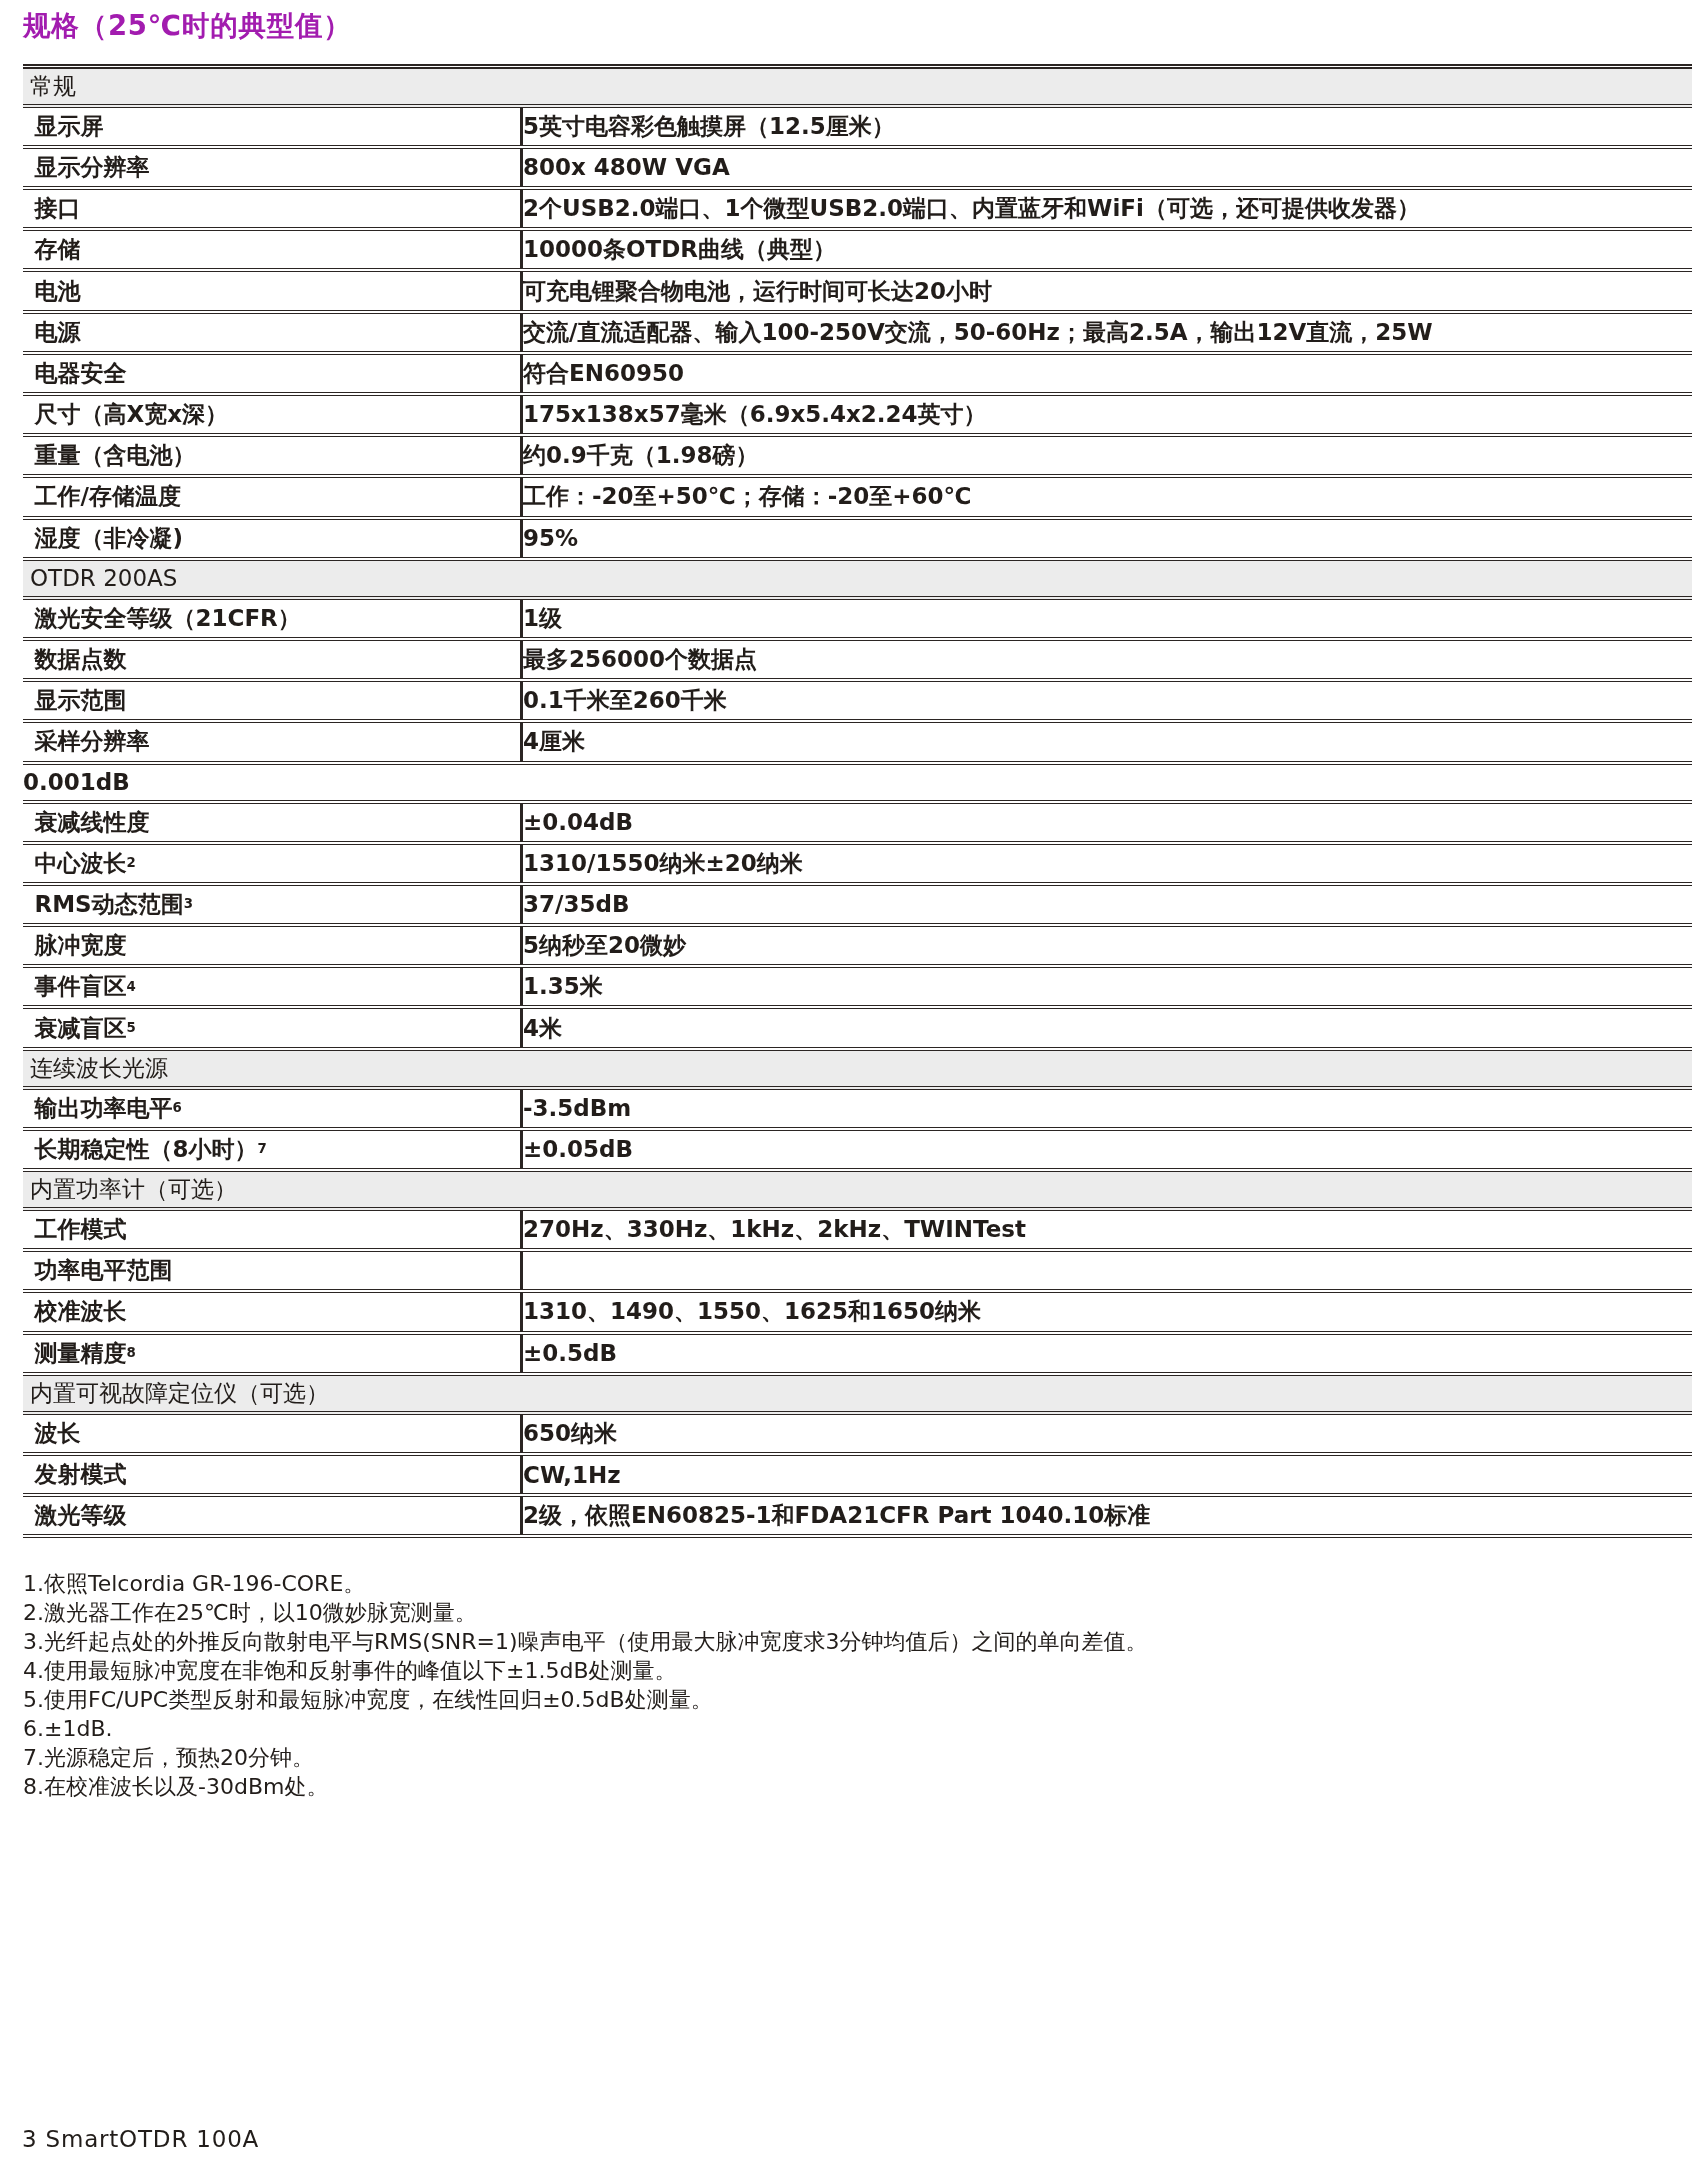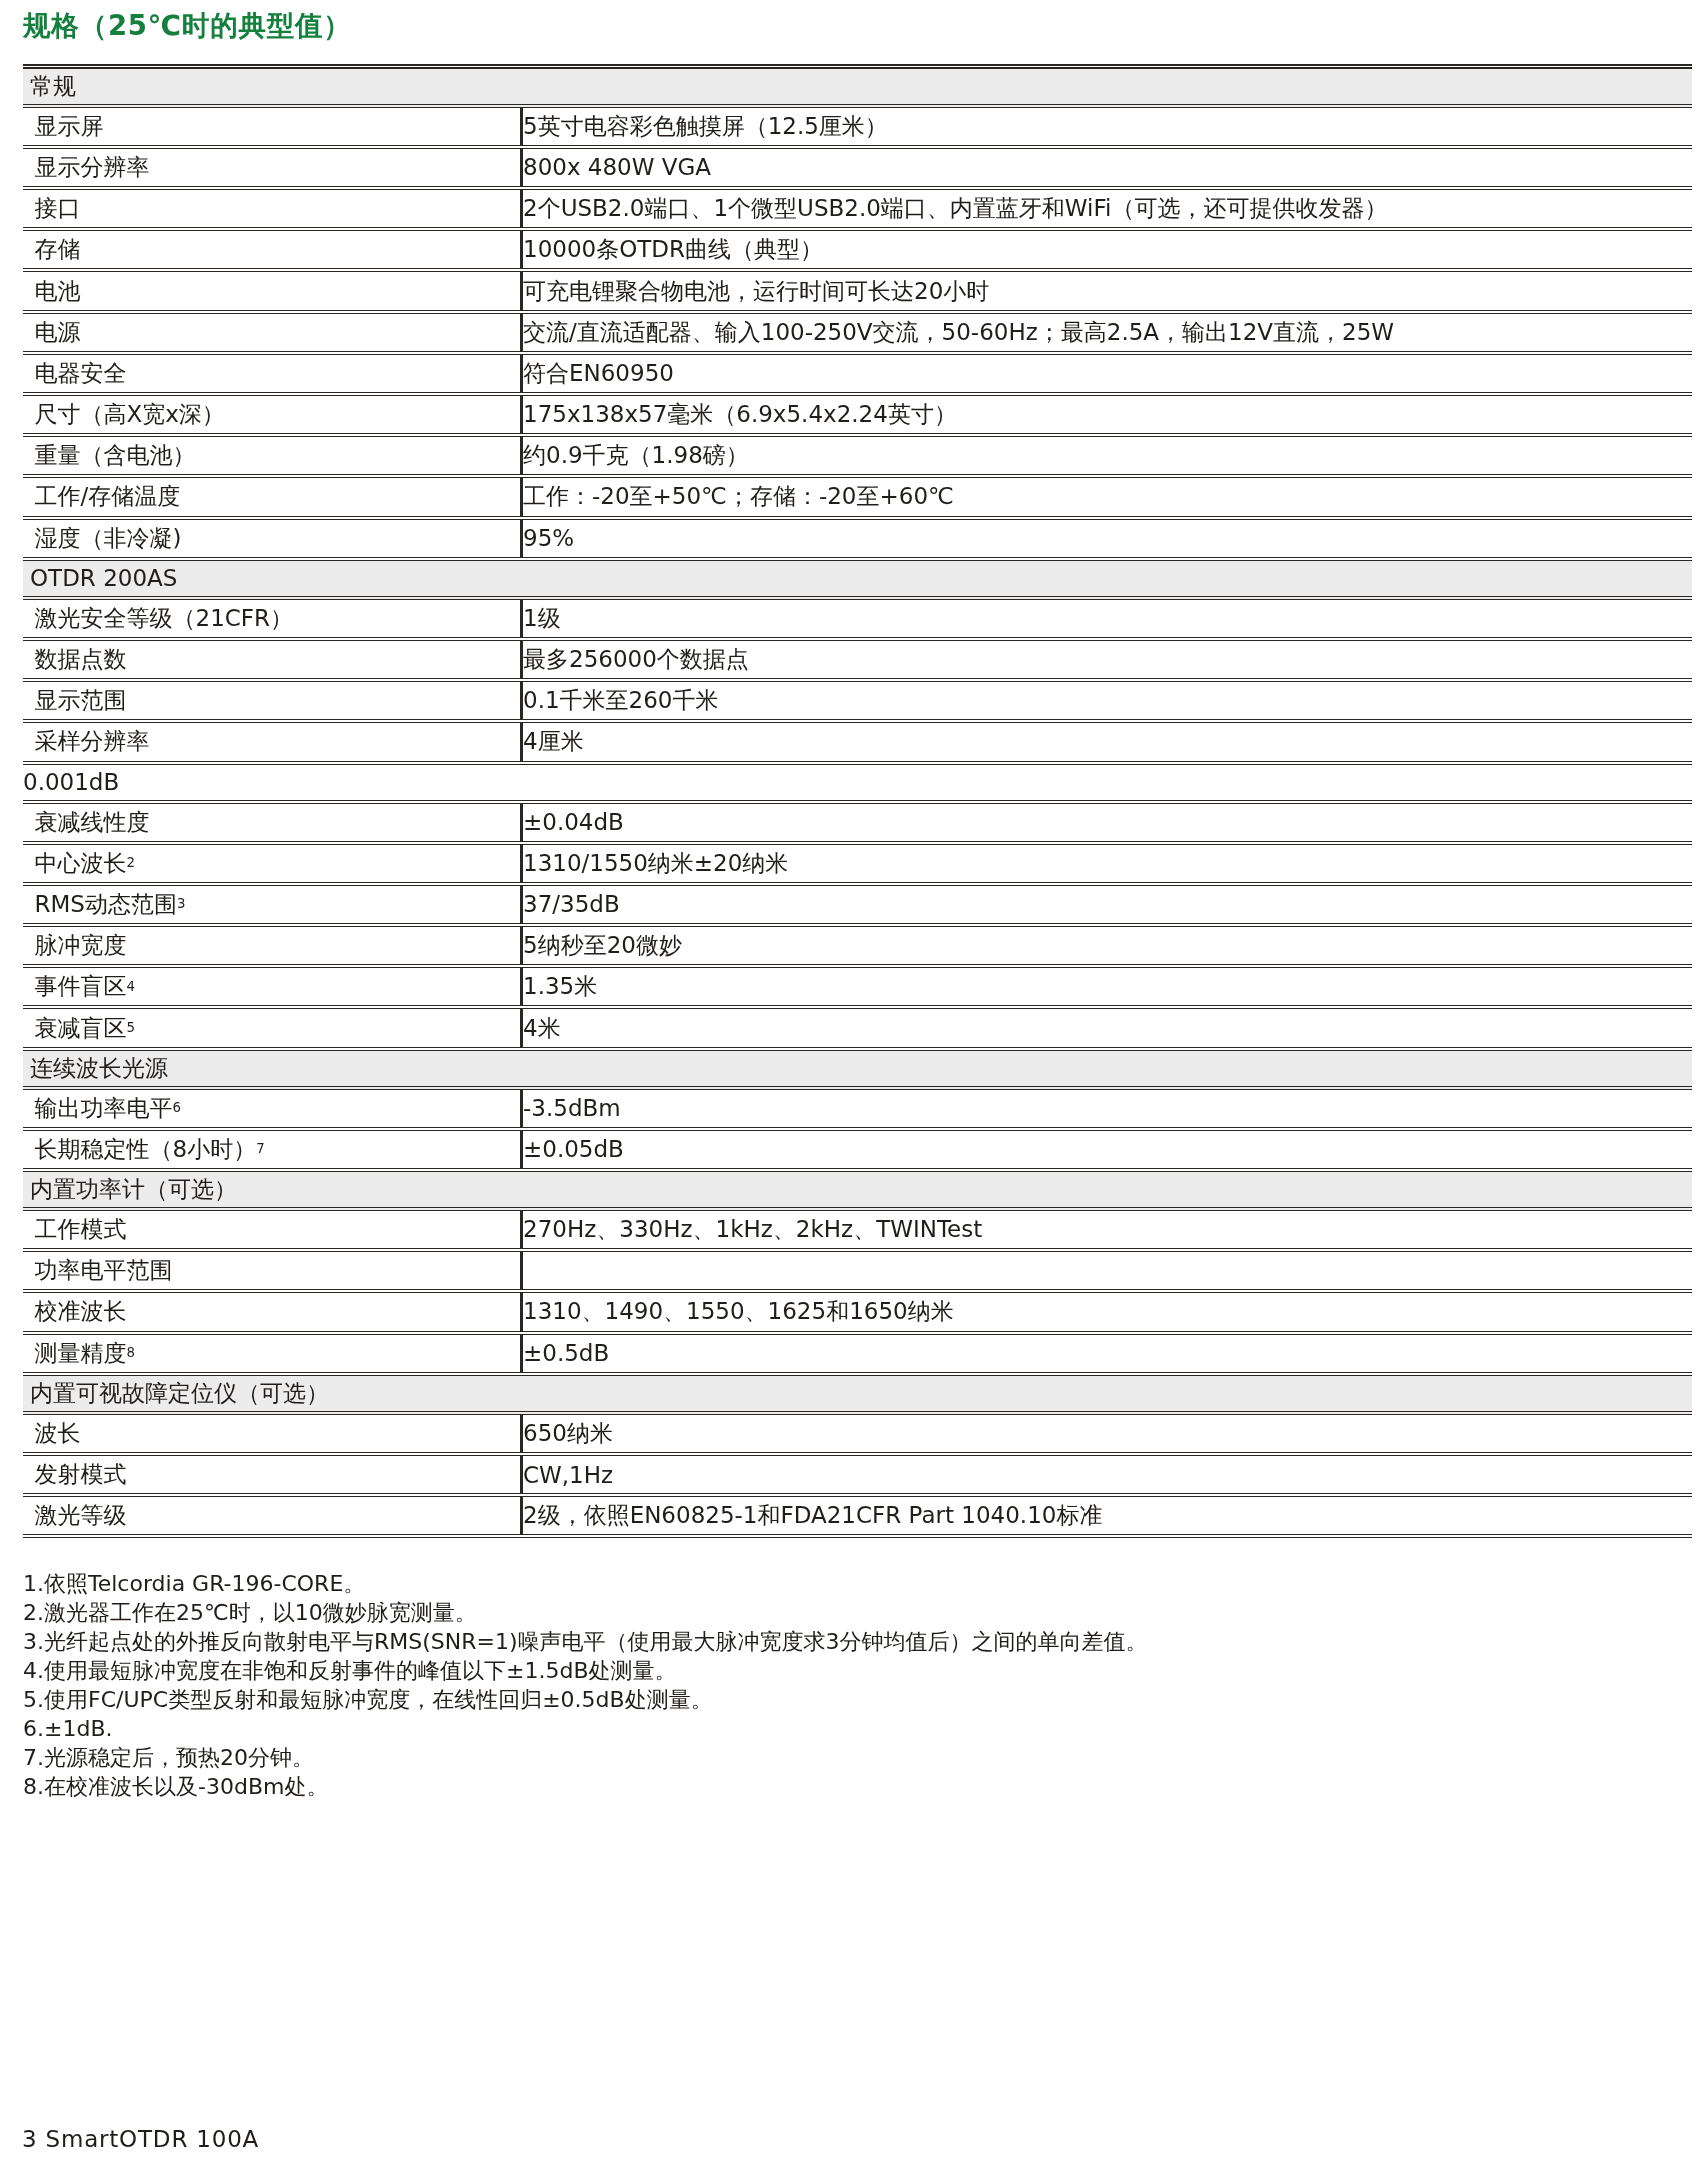--- a/index.html
+++ b/index.html
@@ -8,21 +8,21 @@
     background:#ffffff;
     font-family:"DejaVu Sans","Liberation Sans",sans-serif;
     color:#221d1a;
     position:relative;
     overflow:hidden;
   }
   .page{padding:4.6px 13px 0 23px;}
   .page-title{
     font-size:27.5px;
     font-weight:bold;
-    color:#15803d;
+    color:#a21caf;
     margin:3.1px 0 20px 0;
     letter-spacing:0.8px;
   }
   .spec-table{
     width:1669px;
     border-top:5.3px double #2b2523;
     box-sizing:border-box;
   }
   .section-row{
     background:#ececec;
@@ -34,20 +34,21 @@
     padding-left:7px;
     font-size:23px;
   }
   .spec-row{
     display:flex;
     min-height:39px;
     box-sizing:border-box;
     border-bottom:4.6px double #2b2523;
     align-items:stretch;
     font-size:23px;
+    font-weight:bold;
   }
   .cell{
     display:flex;
     align-items:center;
     box-sizing:border-box;
     padding-top:3.1px;
     padding-bottom:3.1px;
   }
   .cell.label{
     flex:0 0 500px;

